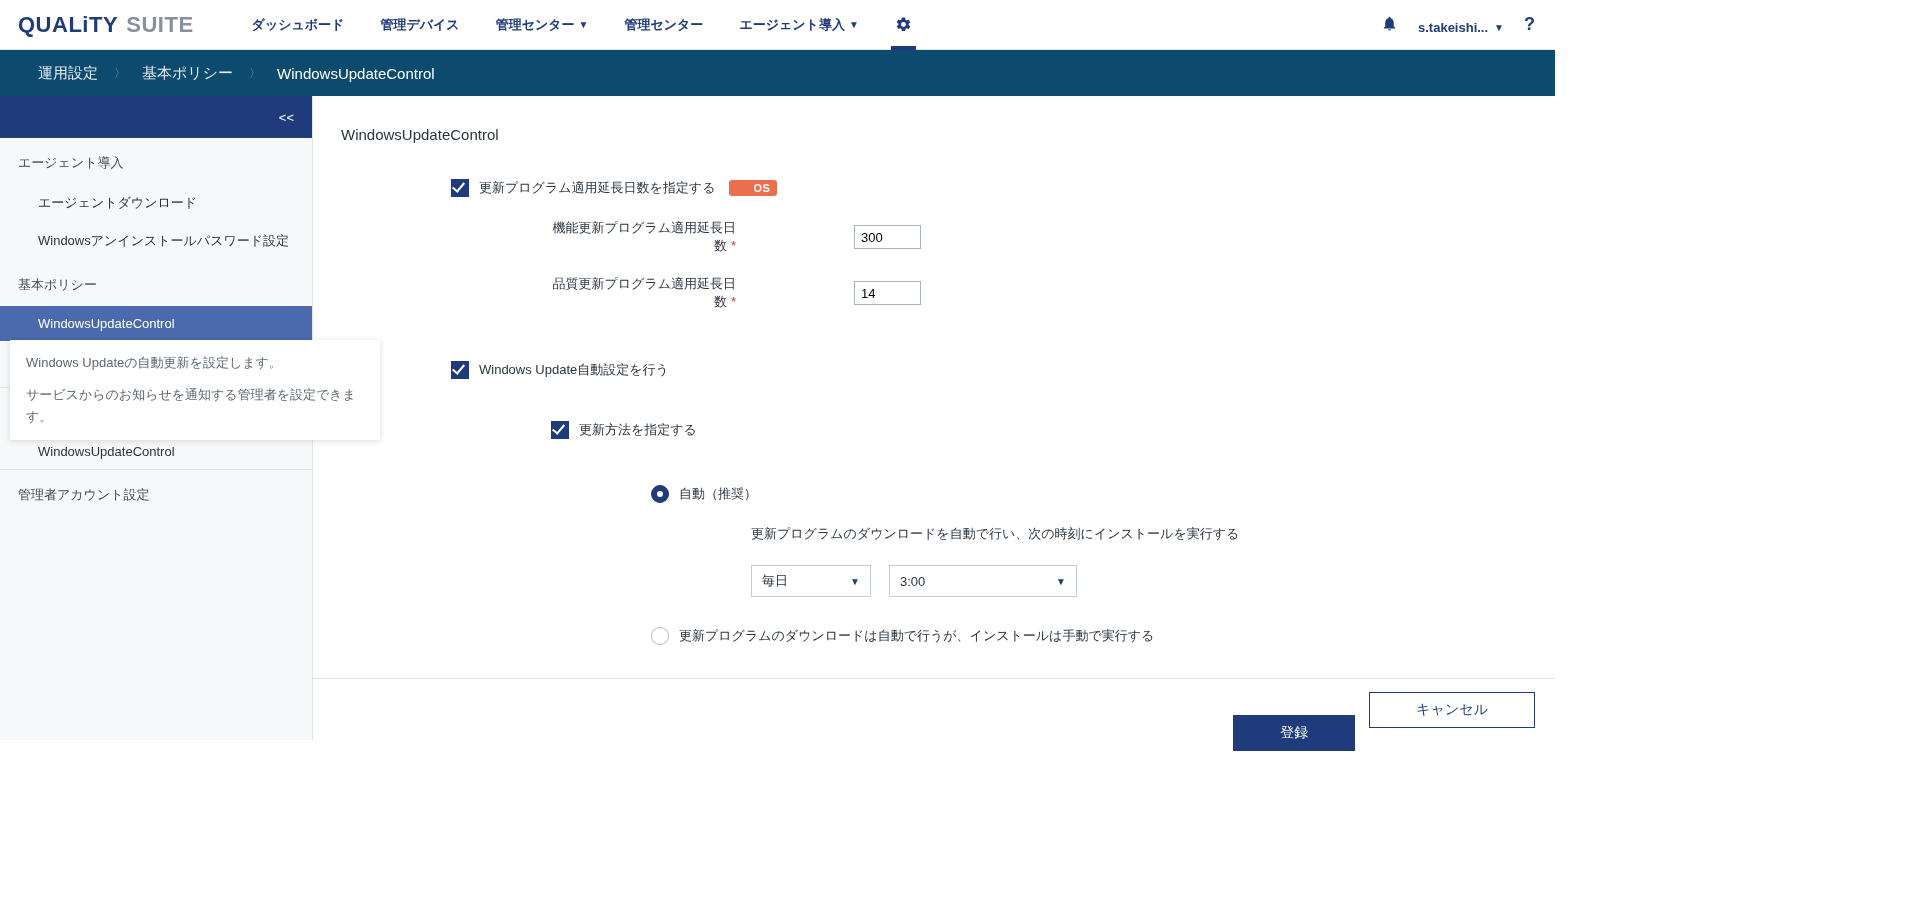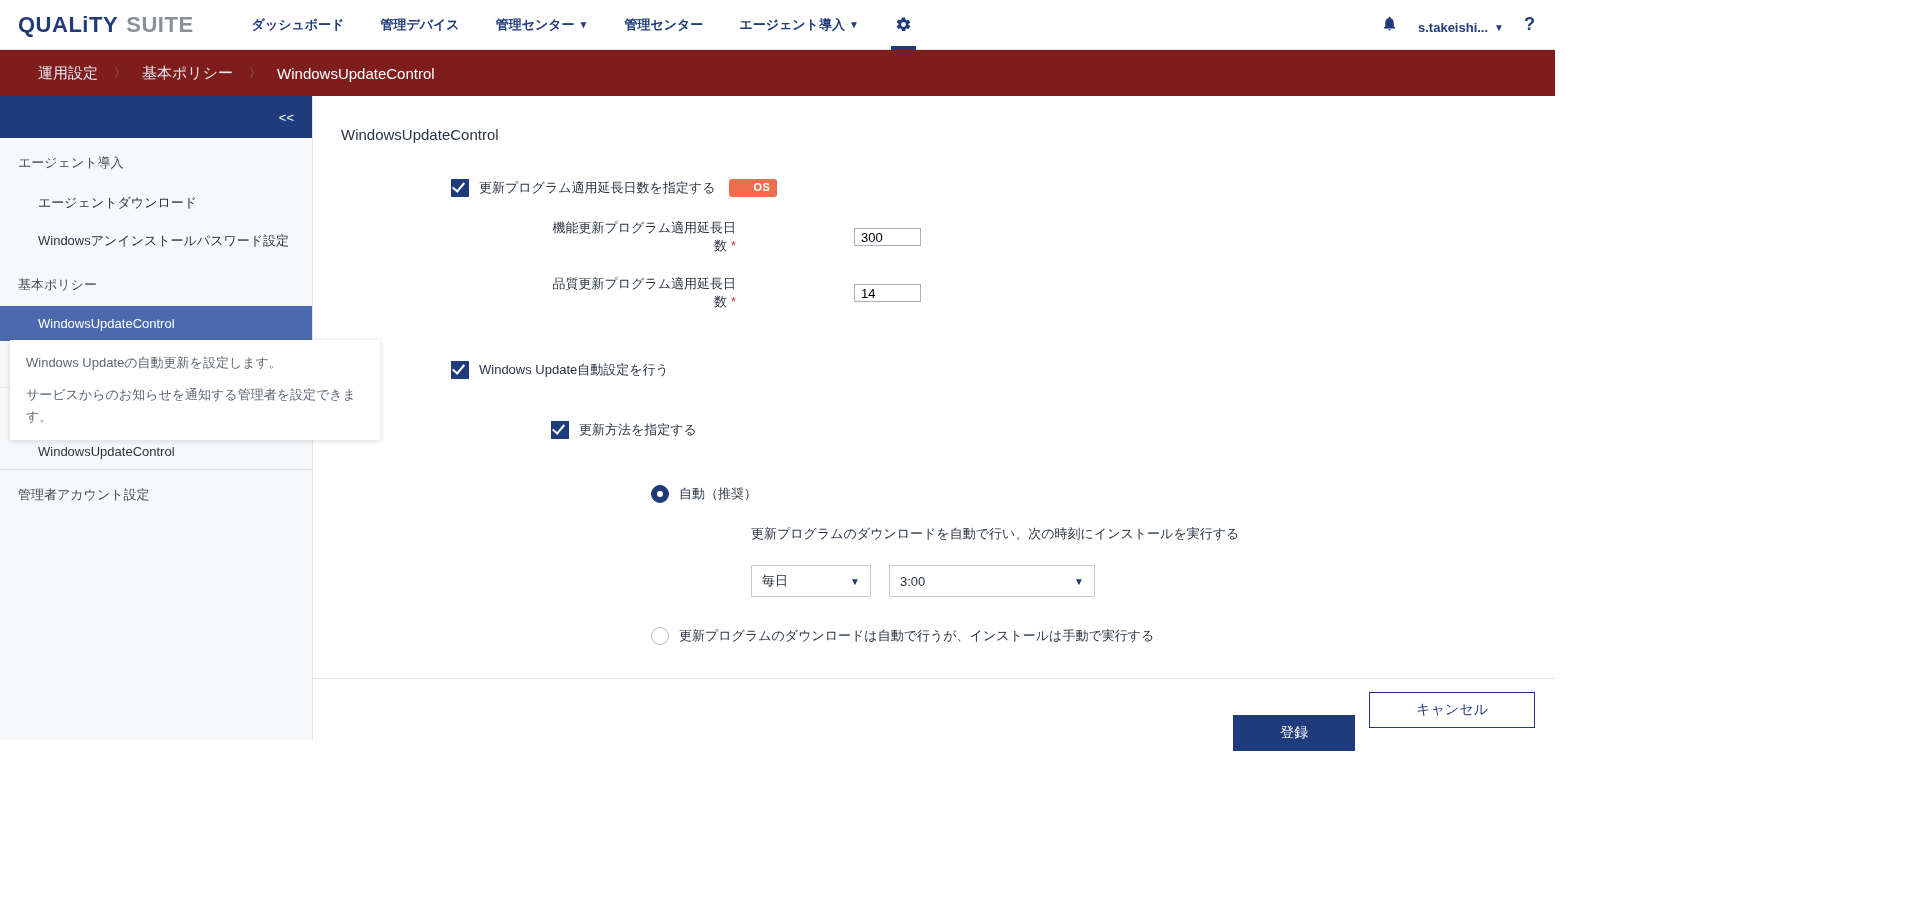--- a/index.html
+++ b/index.html
@@ -16,66 +16,66 @@
 .mainnav .itm.active { }
 .mainnav .itm.active::after { content: ""; position: absolute; left: 14px; right: 14px; bottom: -1px; height: 4px; background: #1f3b7b; }
 .mainnav svg { width: 17px; height: 17px; fill: #1f3b7b; }
 .mainnav .caret { margin-left: 4px; font-size: 10px; }
 .right-tools { margin-left: auto; display: flex; align-items: flex-end; padding-right: 20px; gap: 20px; color: #1f3b7b; }
 .bell svg { width: 17px; height: 17px; fill: #1f3b7b; }
 .user-name { font-size: 13px; font-weight: 600; color: #1f3b7b; display: flex; align-items: center; }
 .help { font-size: 18px; font-weight: 700; color: #1f3b7b; }
 
 
-.crumbbar { background: #7f1d1d; height: 46px; display: flex; align-items: center; padding: 0 38px; color: #e8ecf4; font-size: 15px; }
+.crumbbar { background: #0c4a6e; height: 46px; display: flex; align-items: center; padding: 0 38px; color: #e8ecf4; font-size: 15px; }
 .crumbbar .c  { margin-right: 16px; }
 .crumbbar .c.cur { color: #fff; font-weight: 500; }
 .crumbbar .sep { margin-right: 16px; color: #7f93c0; font-size: 12px; }
 
 
 .body { display: flex; height: calc(100% - 50px - 46px); }
 .sidebar { width: 313px; background: #f7f8f9; border-right: 1px solid #e2e4e7; position: relative; }
 .collapse-bar { background: #1f3b7b; height: 42px; color: #fff; display: flex; align-items: center; justify-content: flex-end; padding-right: 18px; font-size: 13px; }
 .sidebar .sec-h { font-size: 13px; color: #414b56; padding: 16px 18px 12px 18px; }
 .sidebar .sec-i { font-size: 13px; color: #2a3440; padding: 10px 18px 10px 38px; cursor: pointer; }
 .sidebar .sec-h.top { }
 .sidebar .sec-i.sel { background: #4b6aad; color: #fff; }
 .sidebar .div { border-top: 1px solid #e2e4e7; }
 .tooltip { position: absolute; top: 244px; left: 10px; width: 370px; background: #fff; box-shadow: 0 1px 6px rgba(0,0,0,.15); padding: 12px 16px; font-size: 13px; color: #5d6772; line-height: 1.7; z-index: 5; pointer-events: none; }
 
 
 .main { flex: 1; overflow: auto; padding: 30px 0 0 28px; position: relative; }
 .page-title { font-size: 15px; color: #2a3440; margin-bottom: 36px; }
 .form { padding-left: 110px; }
-.row { display: flex; margin-bottom: 22px; }
+.row { display: flex; align-items: center; margin-bottom: 22px; }
 .chk { width: 18px; height: 18px; background: #1f3b7b; position: relative; margin-right: 10px; cursor: pointer; }
 .chk::after { content: ""; position: absolute; left: 4px; top: 1px; width: 5px; height: 10px; border: solid #fff; border-width: 0 2px 2px 0; transform: rotate(40deg); }
 .chk-lbl { font-size: 13px; color: #2a3440; }
 .os-badge { background: #ec6e4c; color: #fff; font-size: 11px; padding: 2px 7px 2px 24px; border-radius: 3px; margin-left: 14px; font-weight: 600; letter-spacing: 0.5px; }
 
 .numrow { display: flex; align-items: center; margin-bottom: 20px; margin-left: 90px; }
 .numrow .lbl { width: 195px; font-size: 13px; color: #2a3440; text-align: right; }
 .numrow .req { color: #d03232; margin-left: 4px; }
-.numrow input { margin-left: 118px; width: 67px; height: 18px; border: 1px solid #a9b2bd; padding: 2px 6px; font-size: 13px; }
+.numrow input { margin-left: 118px; width: 67px; height: 24px; border: 1px solid #a9b2bd; padding: 2px 6px; font-size: 13px; }
 
 .indent-1 { margin-left: 100px; }
 .indent-2 { margin-left: 200px; }
 
 .radio-row { display: flex; align-items: center; margin-bottom: 22px; }
 .radio  { width: 18px; height: 18px; border: 1px solid #1f3b7b; border-radius: 50%; position: relative; margin-right: 10px; cursor: pointer; }
 .radio.sel { background: #1f3b7b; }
 .radio.sel::after { content: ""; position: absolute; left: 5px; top: 5px; width: 6px; height: 6px; background: #fff; border-radius: 50%; }
 .radio.un  { border: 1px solid #b6bcc4; }
 .radio-lbl { font-size: 13px; color: #2a3440; }
 
 .desc-line { font-size: 13px; color: #2a3440; margin-left: 300px; margin-bottom: 22px; }
 
 .sel-row { display: flex; margin-bottom: 30px; margin-left: 300px; gap: 18px; }
 .dd { position: relative; width: 120px; height: 32px; border: 1px solid #c5cbd3; display: flex; align-items: center; padding: 0 10px; font-size: 13px; color: #2a3440; cursor: pointer; }
-.dd.w2 { width: 206px; }
+.dd.w2 { width: 188px; }
 .dd .caret { position: absolute; right: 10px; color: #1f3b7b; font-size: 10px; }
 
 
 .action-bar { position: absolute; right: 0; bottom: 0; left: 313px; height: 62px; border-top: 1px solid #e2e4e7; display: flex; align-items: center; justify-content: flex-end; padding-right: 20px; background: #fff; }
 .btn { height: 36px; padding: 0 46px; font-size: 14px; border: 1px solid #1f3b7b; cursor: pointer; display: flex; align-items: center; margin-left: 14px; }
 .btn.primary { background: #1f3b7b; color: #fff; margin-top: 46px; }
 .btn.secondary { background: #fff; color: #1f3b7b; }
 </style>
 </head>
 <body>

